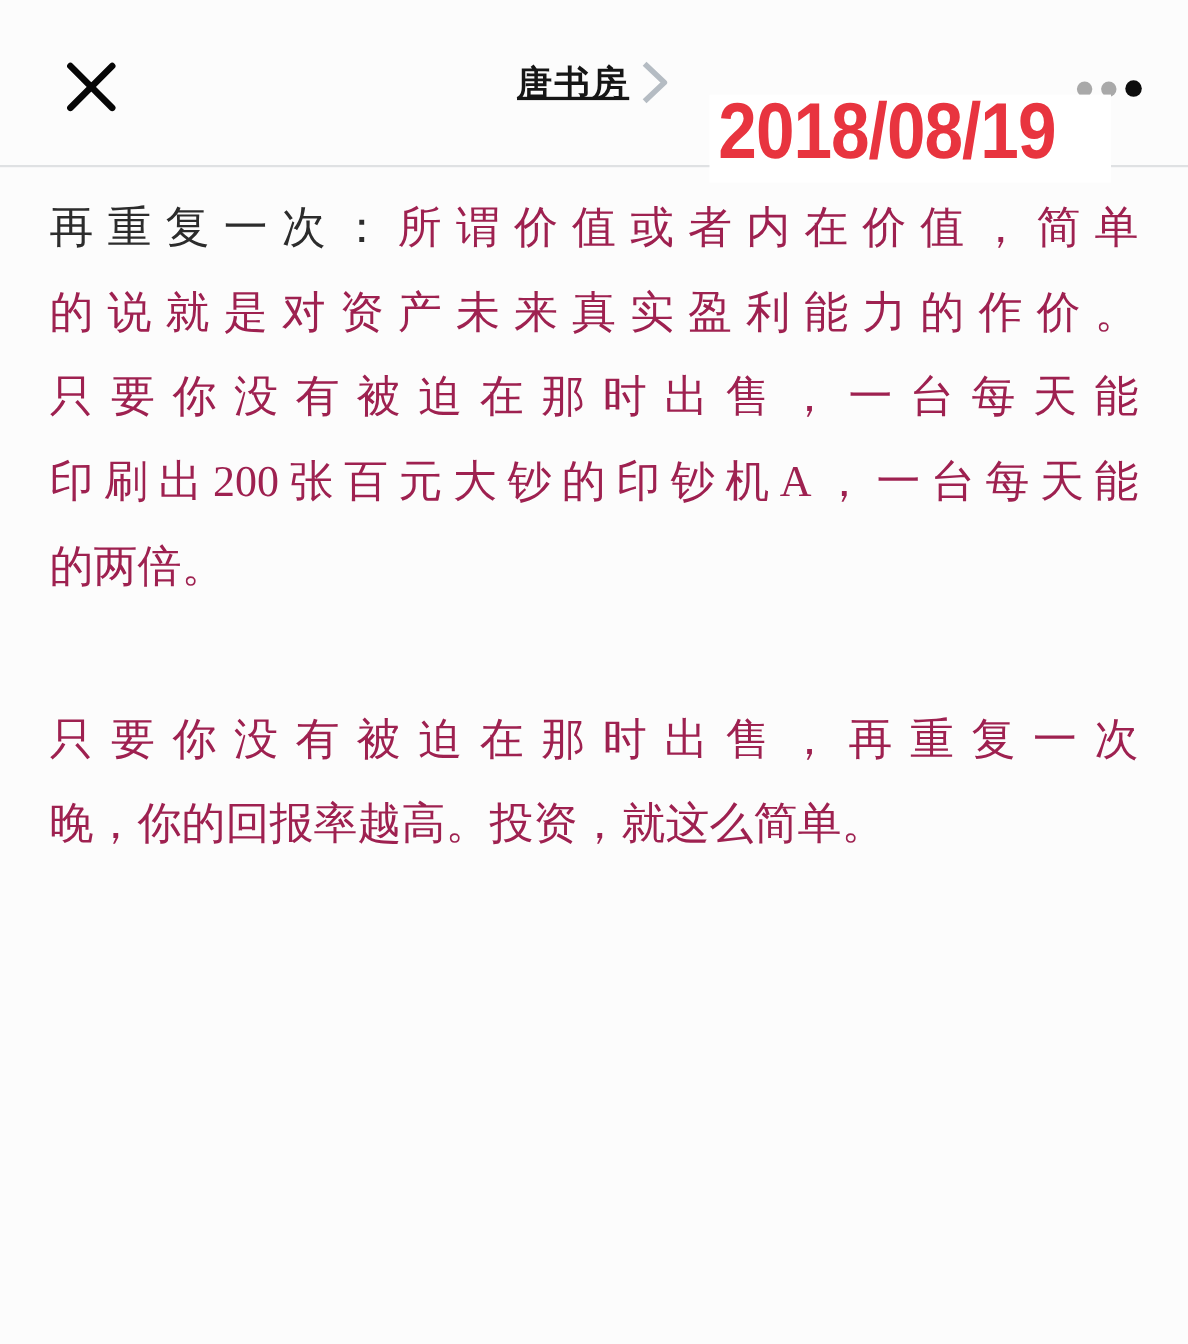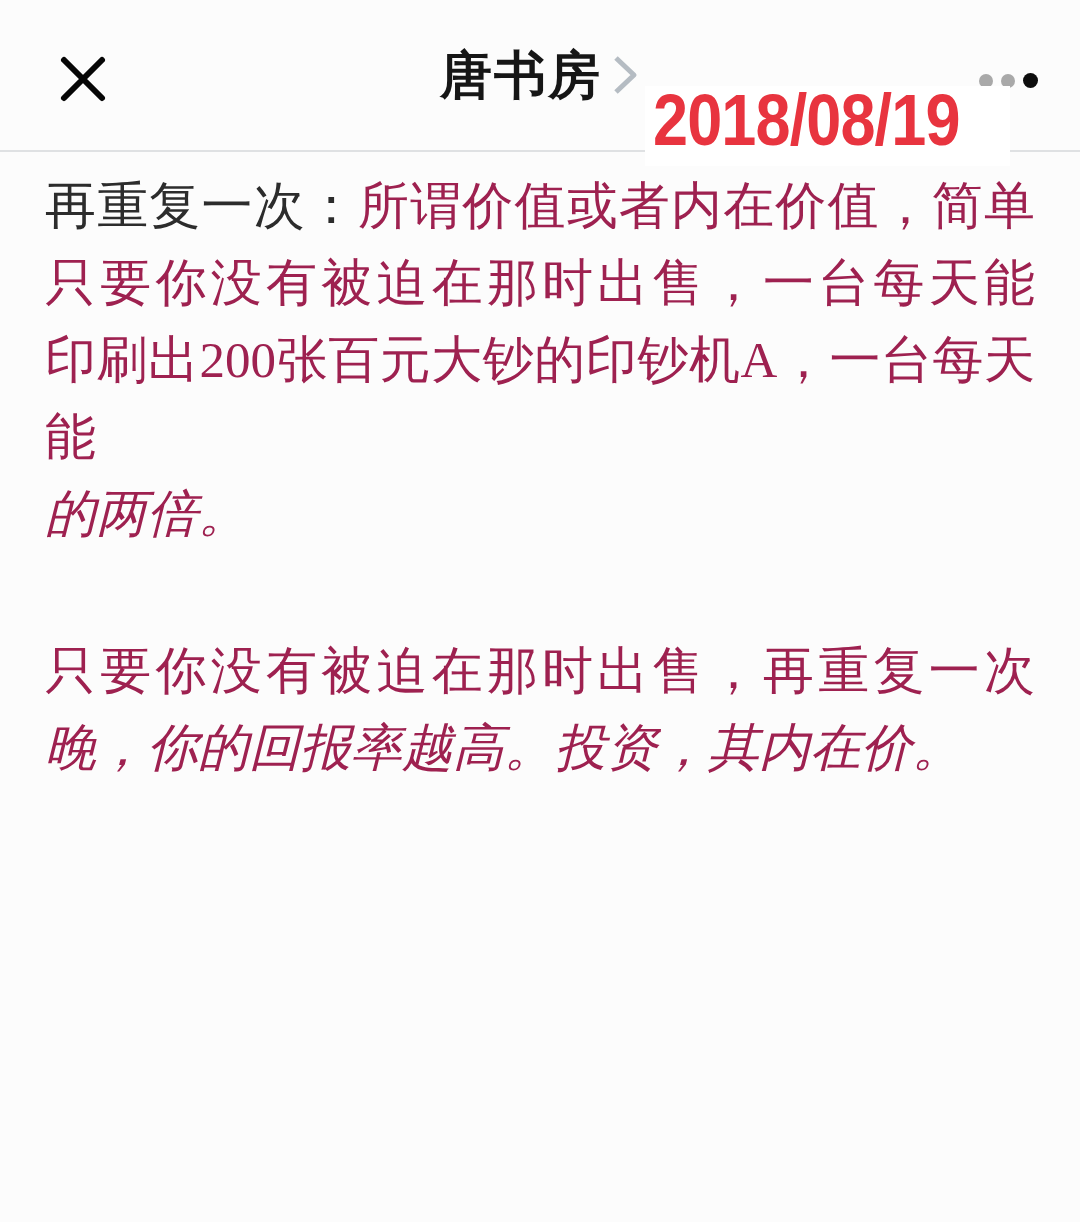--- a/index.html
+++ b/index.html
@@ -22,23 +22,24 @@
     position:absolute;left:56px;top:52px;width:54px;height:54px;
     background:none;border:none;padding:0;cursor:pointer;
   }
   .close-btn svg{display:block;}
   .title-group{
     position:absolute;left:0;right:0;top:0;height:150px;
     display:flex;align-items:center;justify-content:center;gap:8px;
     cursor:pointer;
   }
   .title{
-    font-size:52px;font-weight:600;letter-spacing:2px;
+    font-size:32px;font-weight:600;letter-spacing:2px;
     color:var(--title-black,#161616);
     line-height:1;
+    text-decoration:underline;
   }
   .menu-dots{
     position:absolute;right:42px;top:73px;
     display:flex;gap:8px;align-items:center;
     z-index:3;cursor:pointer;
   }
   .dot{width:14px;height:14px;border-radius:50%;display:block;}
   .dot.gray{background:var(--dot-gray,#a9a9a9);}
   .dot.black{background:var(--dot-black,#0d0d0d);width:15px;height:15px;}
 
@@ -59,29 +60,28 @@
   }
 
   
   .article{
     position:absolute;left:45px;right:45px;top:168px;
     z-index:0;
   }
   .para + .para{margin-top:80px;}
   .line{
     font-family:"Liberation Serif","DejaVu Serif",serif;
-    font-size:51px;line-height:77px;
+    font-size:40px;line-height:77px;
     text-align:justify;
     text-align-last:justify;
     -moz-text-align-last:justify;
     text-justify:inter-character;
   }
   .line.last{
     text-align-last:left;
-    font-style:italic;
     -moz-text-align-last:left;
   }
   .seg-red{color:var(--body-red,#9e2150);}
   .seg-black{color:var(--intro-black,#2c2c2c);}
 </style>
 </head>
 <body>
 
 <div class="screen">
 
@@ -106,23 +106,24 @@
     </div>
   </header>
 
   <div class="date-patch">
     <span class="date">2018/08/19</span>
   </div>
 
   <main class="article">
       <div class="para">
         <div class="line"><span class="seg-black">再重复一次：</span><span class="seg-red">所谓价值或者内在价值，简单</span></div>
+        <div class="line"><span class="seg-red">的说就是对资产未来真实盈利能力的作价。</span></div>
         <div class="line"><span class="seg-red">只要你没有被迫在那时出售，一台每天能</span></div>
         <div class="line"><span class="seg-red">印刷出200张百元大钞的印钞机A，一台每天能</span></div>
         <div class="line last"><span class="seg-red">的两倍。</span></div>
       </div>
       <div class="para">
         <div class="line"><span class="seg-red">只要你没有被迫在那时出售，再重复一次</span></div>
-        <div class="line last"><span class="seg-red">晚，你的回报率越高。投资，其内在价。</span></div>
+        <div class="line last"><span class="seg-red">晚，你的回报率越高。投资，就这么简单。</span></div>
       </div>
     </main>
 
 </div>
 
 </body></html>

